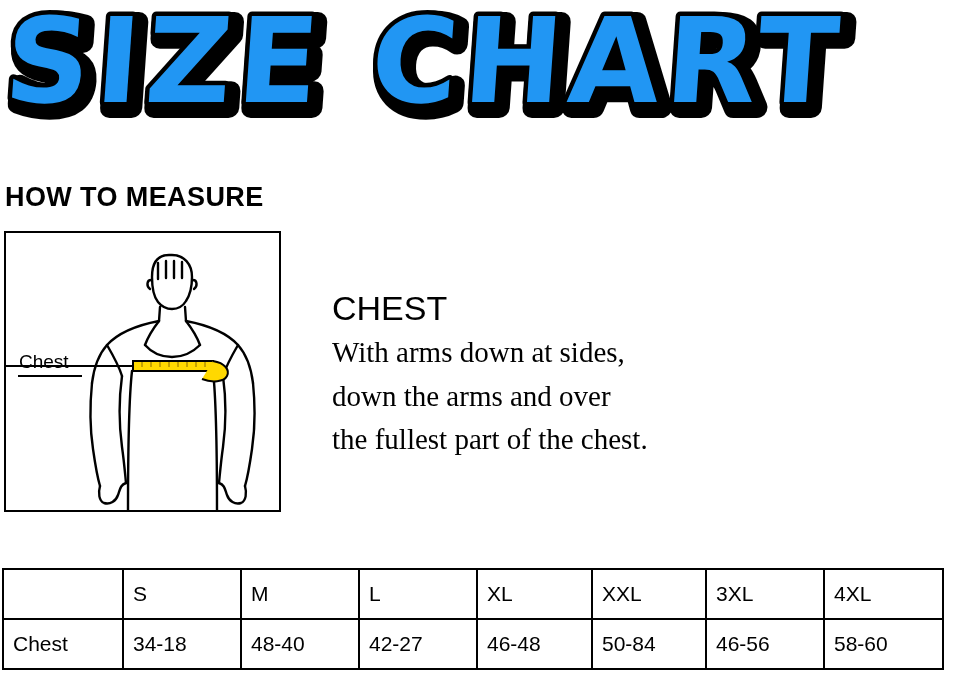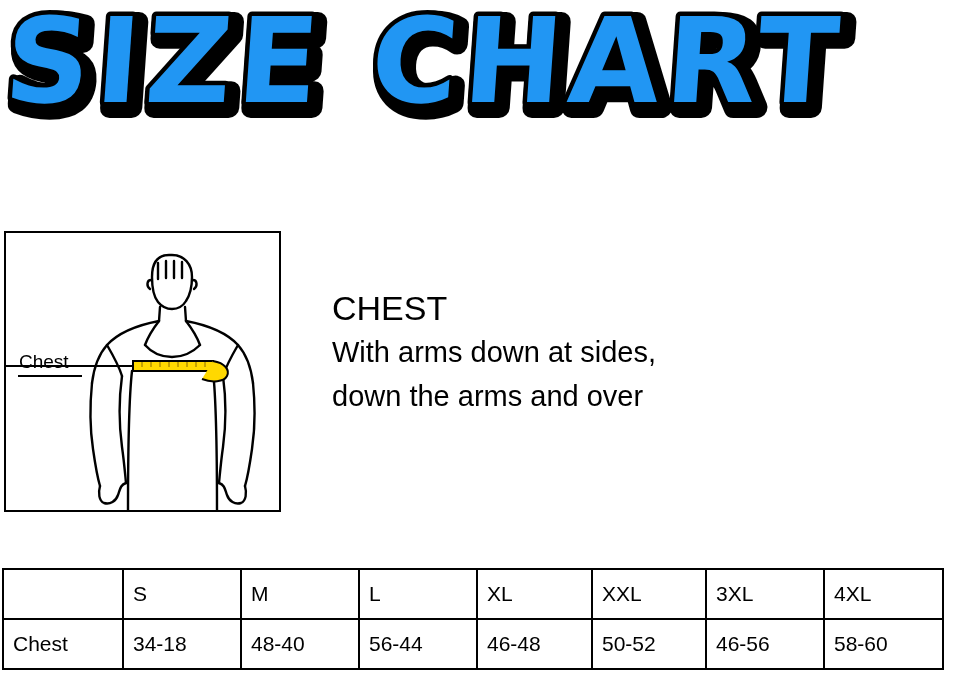--- a/index.html
+++ b/index.html
@@ -81,21 +81,21 @@
     font-size: 34px;
     color: #000;
     line-height: 1.22;
     font-family: "Liberation Sans", sans-serif;
   }
   .desc-body {
     font-size: 29px;
     color: #000;
     line-height: 1.50;
     margin-top: 2px;
-    font-family: Liberation Sans, sans-serif;
+    font-family: Liberation Serif, serif;
   }
   .desc-body div { white-space: nowrap; }
 
   
   .table-wrap {
     position: absolute;
     left: 0px;
     top: 568px;
     width: 954px;
   }
@@ -131,20 +131,21 @@
 
 <div id="page">
 
   <div class="title-wrap">
     <svg class="title-svg" width="954" height="148" viewBox="0 0 954 148" xmlns="http://www.w3.org/2000/svg">
       <text id="title-text-shadow" x="16" y="112" font-family="'DejaVu Sans', sans-serif" font-size="118" font-weight="bold" letter-spacing="6" fill="#000000" stroke="#000000" stroke-width="20" stroke-linejoin="round" transform="skewX(-4)">SIZE CHART</text>
       <text id="title-text-fill" x="10" y="106" font-family="'DejaVu Sans', sans-serif" font-size="118" font-weight="bold" letter-spacing="6" fill="#2196f3" stroke="#000000" stroke-width="9" stroke-linejoin="round" paint-order="stroke fill" transform="skewX(-4)">SIZE CHART</text>
     </svg>
   </div>
 
+  <div class="how-to">HOW TO MEASURE</div>
 
   <div class="figure-box">
     <svg class="figure-svg" width="273" height="277" viewBox="0 0 273 277" xmlns="http://www.w3.org/2000/svg">
       <g fill="none" stroke="#000000" stroke-width="2.4" stroke-linecap="round" stroke-linejoin="round">
 
         <path d="M163 22 C151 22 146 31 146 44 C146 56 148 64 152 69 C156 74 160 76 166 76 C172 76 177 73 180 68 C184 62 186 55 186 44 C186 31 178 22 166 22 Z"></path>
 
         <path d="M152 30 L152 46"></path>
         <path d="M160 28 L160 45"></path>
         <path d="M168 28 L168 45"></path>
@@ -200,20 +201,21 @@
   </div>
 
   <div class="chest-label">Chest</div>
   <div class="chest-underline"></div>
 
   <div class="desc">
     <div class="desc-title">CHEST</div>
     <div class="desc-body">
       <div>With arms down at sides,</div>
       <div>down the arms and over</div>
+      <div>the fullest part of the chest.</div>
     </div>
   </div>
 
   <div class="table-wrap">
     <table class="size-table">
       <colgroup>
         <col style="width:120px">
         <col style="width:118px">
         <col style="width:118px">
         <col style="width:118px">
@@ -230,23 +232,23 @@
           <td>L</td>
           <td>XL</td>
           <td>XXL</td>
           <td>3XL</td>
           <td>4XL</td>
         </tr>
         <tr>
           <td class="rowhead">Chest</td>
           <td>34-18</td>
           <td>48-40</td>
-          <td>56-44</td>
+          <td>42-27</td>
           <td>46-48</td>
-          <td>50-52</td>
+          <td>50-84</td>
           <td>46-56</td>
           <td>58-60</td>
         </tr>
       </tbody>
     </table>
   </div>
 
 </div>
 
 </body></html>

